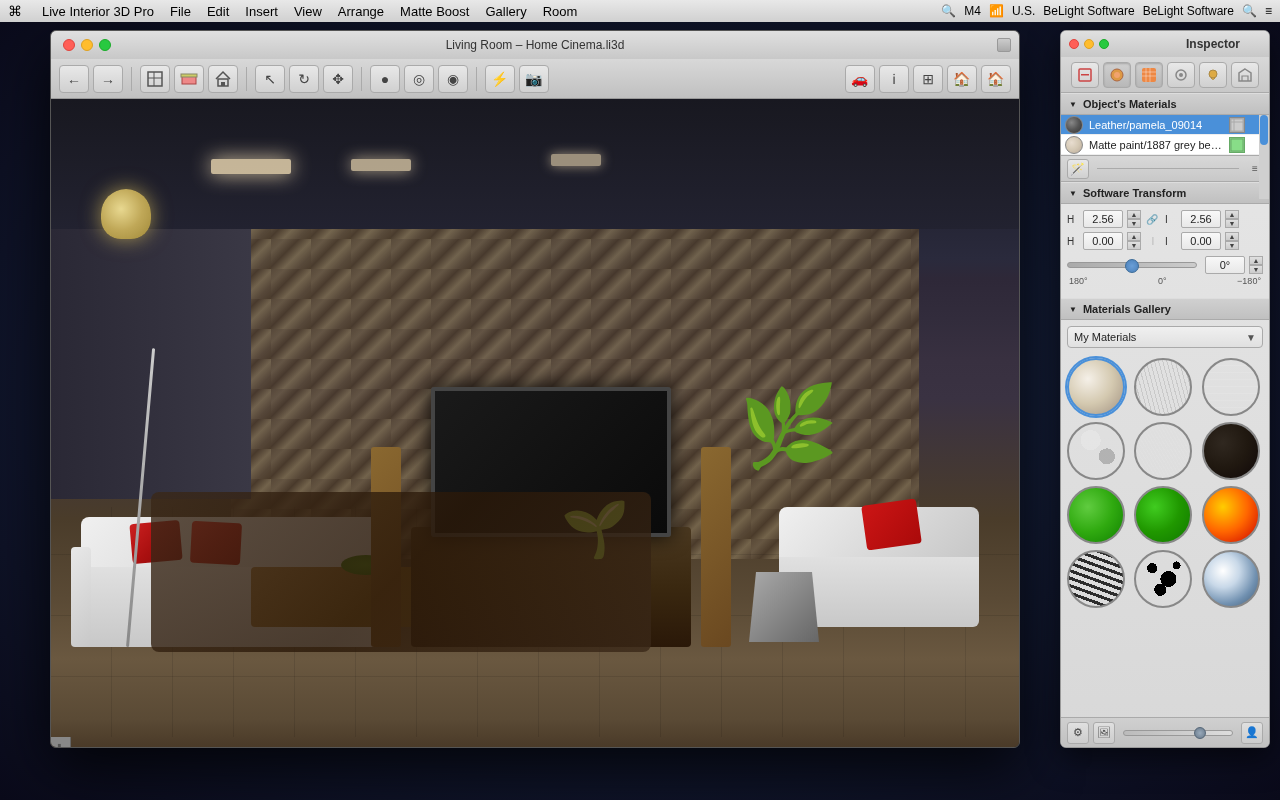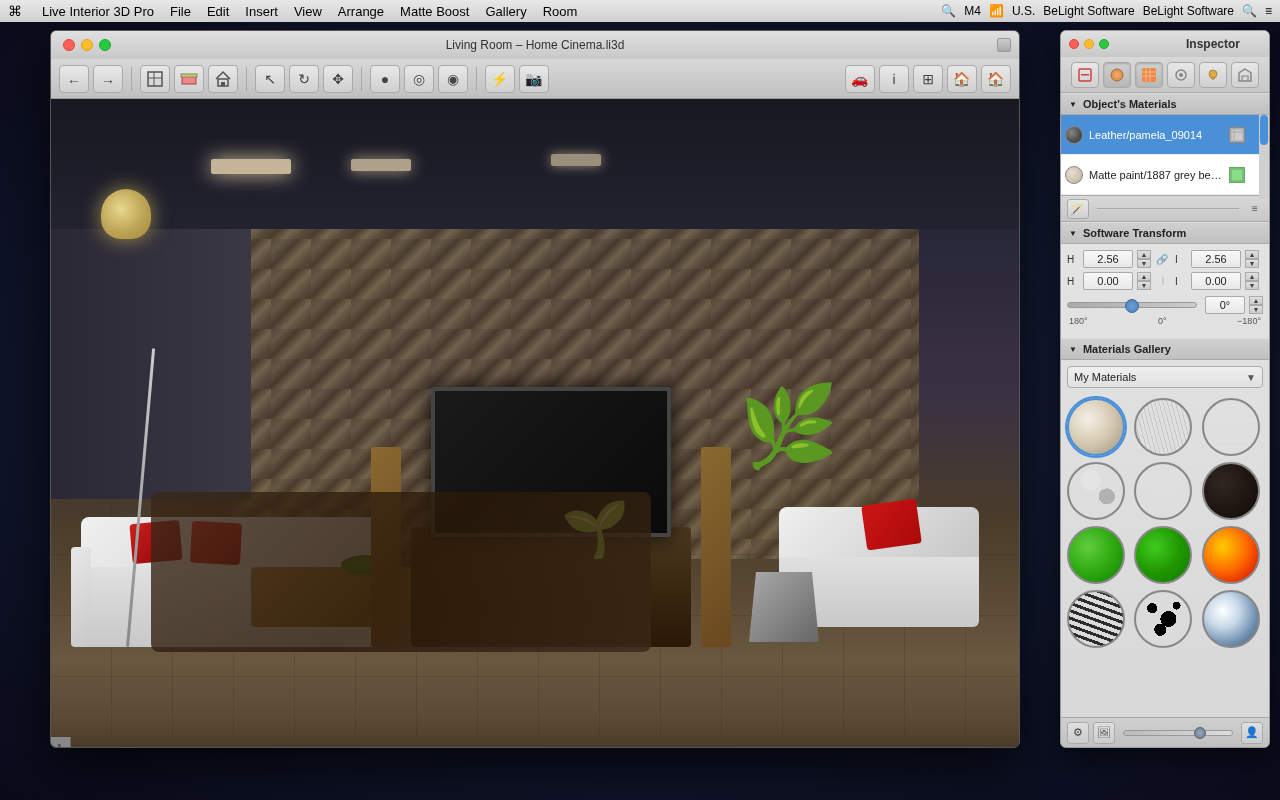--- a/index.html
+++ b/index.html
@@ -196,21 +196,21 @@
       border-bottom: 1px solid #aaa;
       border-top: 1px solid #ddd;
       gap: 6px;
     }
 
     .materials-list {
       background: #fff;
       border-bottom: 1px solid #aaa;
     }
     .material-item {
-      height: 40px;
+      height: 20px;
       display: flex;
       align-items: center;
       padding: 0 4px;
       gap: 6px;
       border-bottom: 1px solid #eee;
       cursor: pointer;
       font-size: 11px;
       color: #222;
       position: relative;
     }
@@ -275,21 +275,21 @@
       align-items: center;
       gap: 4px;
       margin-bottom: 4px;
     }
     .texture-label {
       font-size: 10px;
       color: #333;
       width: 12px;
     }
     .texture-input {
-      width: 50px;
+      width: 40px;
       height: 18px;
       border: 1px solid #aaa;
       background: linear-gradient(to bottom, #f8f8f8, #e8e8e8);
       font-size: 11px;
       text-align: center;
       color: #222;
       display: flex;
       align-items: center;
       justify-content: center;
       border-radius: 2px;

